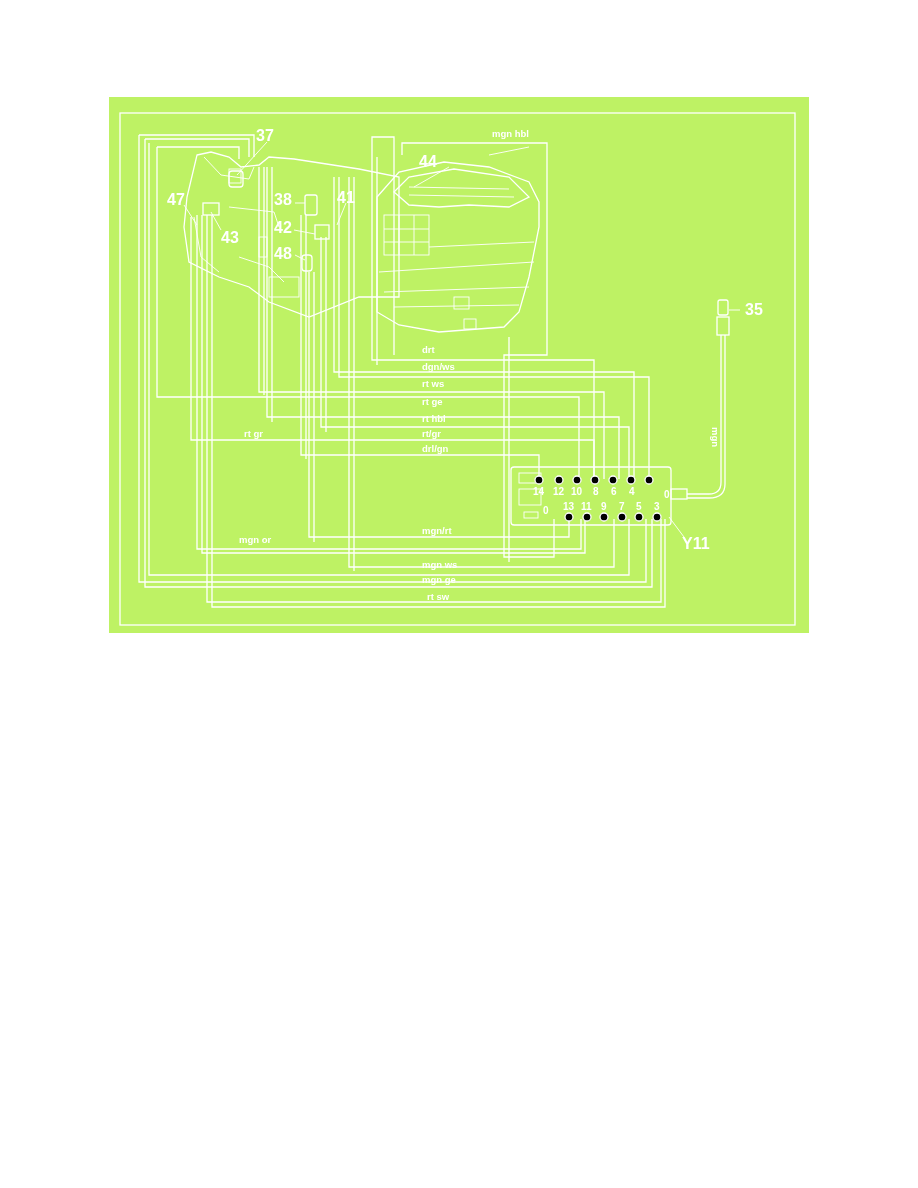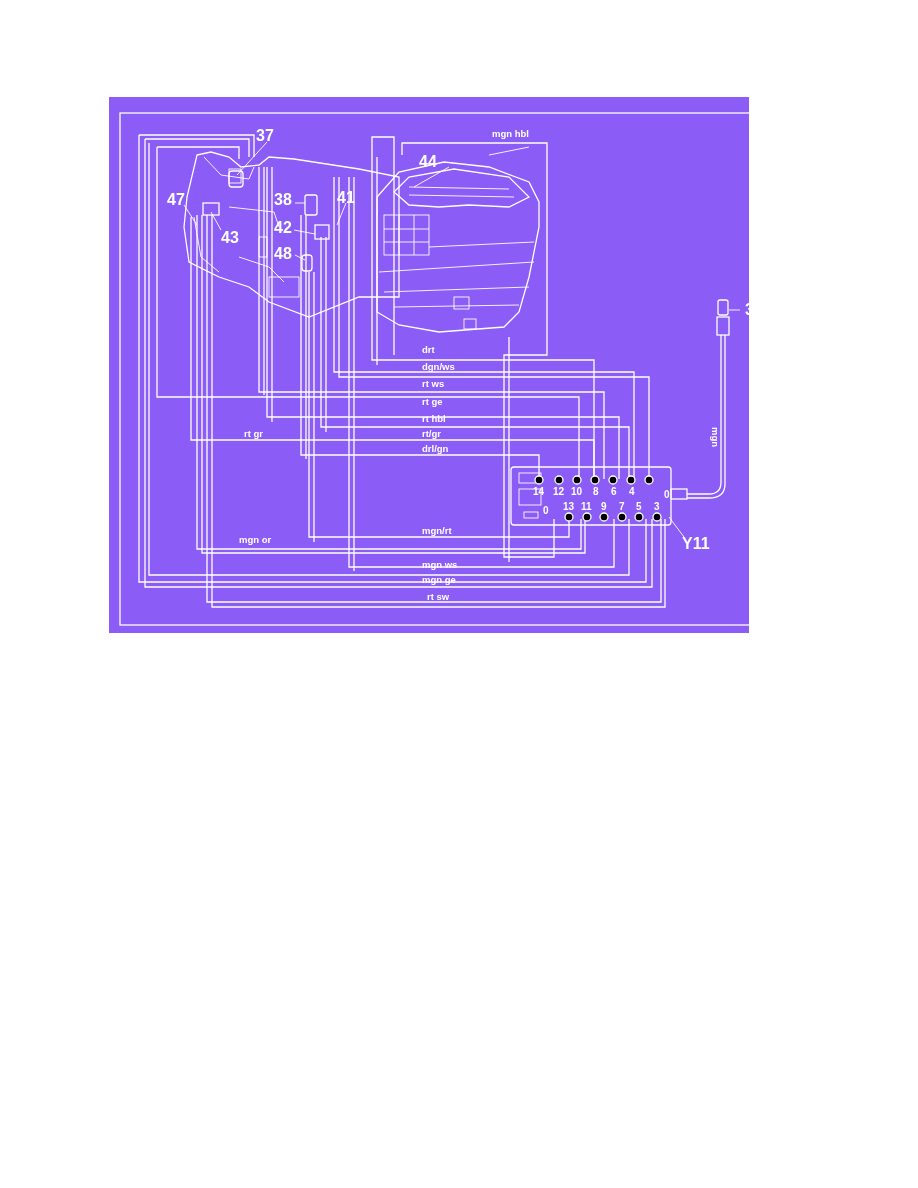--- a/index.html
+++ b/index.html
@@ -1,17 +1,17 @@
 <!DOCTYPE html>
 <html><head>
   <meta charset="utf-8">
   <style>
     html, body { margin: 0; padding: 0; background: #ffffff; }
     body { width: 918px; height: 1188px; position: relative; overflow: hidden; font-family: "Liberation Sans", sans-serif; }
-    #diagram-panel { position: absolute; left: 109px; top: 97px; width: 640px; height: 536px; background: #8b5cf6; }
+    #diagram-panel { position: absolute; left: 109px; top: 97px; width: 700px; height: 536px; background: #bef264; }
     #diagram-svg { position: absolute; left: 0; top: 0; width: 700px; height: 536px; }
     .w { fill: none; stroke: #ffffff; stroke-width: 1.3; }
     .wt { fill: none; stroke: #ffffff; stroke-width: 0.9; }
     .callout { fill: #ffffff; font-family: "Liberation Sans", sans-serif; font-weight: bold; font-size: 16px; }
     .wire-label { fill: #ffffff; font-family: "Liberation Sans", sans-serif; font-weight: bold; font-size: 9.5px; }
     .pin-label { fill: #ffffff; font-family: "Liberation Sans", sans-serif; font-weight: bold; font-size: 10px; }
     .pin { fill: #000; stroke: #fff; stroke-width: 1.3; }
   </style>
 </head>
 <body>

